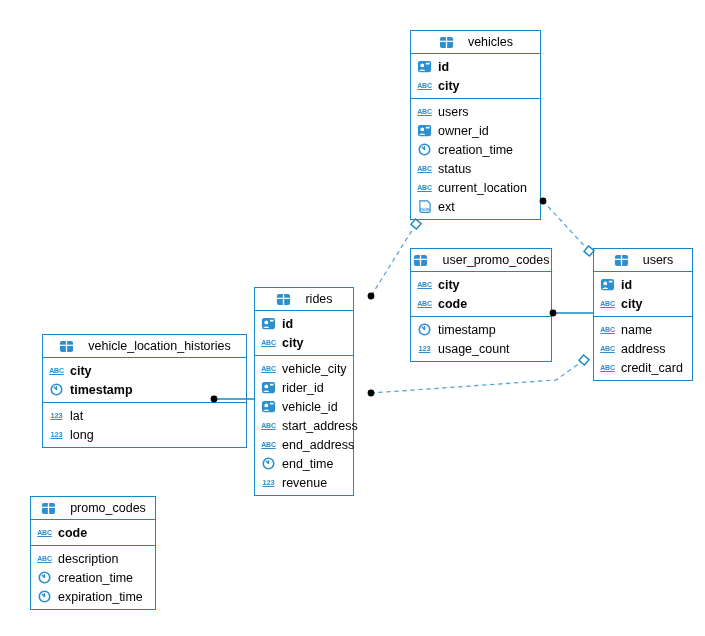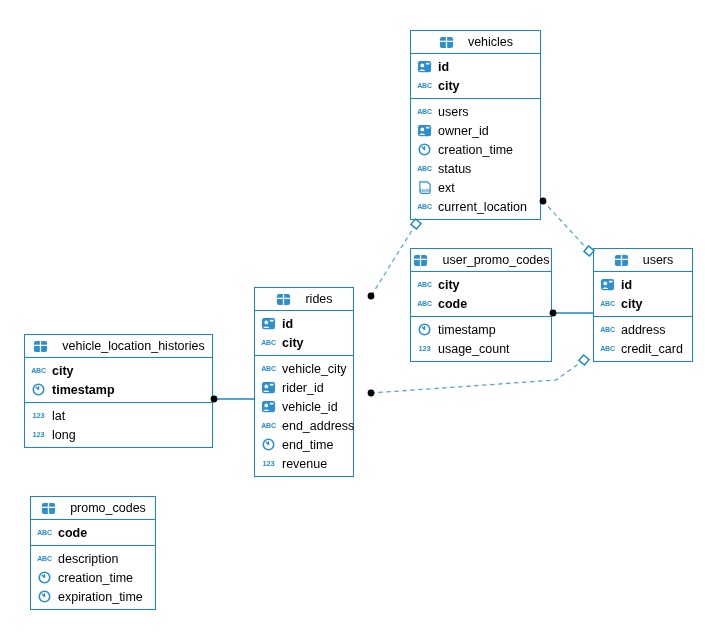--- a/index.html
+++ b/index.html
@@ -50,20 +50,21 @@
     align-items: center;
     justify-content: center;
     color: var(--icon, #2b8fd0);
   }
   .icon svg { width: 15px; height: 15px; display: block; }
   .icon.txt {
     font-size: 7px;
     font-weight: 700;
     letter-spacing: -0.2px;
     line-height: 1;
+    text-decoration: underline;
   }
   .icon.num { font-size: 7.5px; }
   #rel-layer {
     position: absolute;
     left: 0; top: 0;
     width: 705px; height: 636px;
     z-index: 5;
     pointer-events: none;
   }
   .tname, .col-name { overflow: visible; }
@@ -123,32 +124,32 @@
               <path d="M8 4.9 V8 L5.6 5.6" fill="none" stroke="currentColor" stroke-width="1.5" stroke-linecap="round" stroke-linejoin="round"></path>
             </svg>
           </span>
           <span class="col-name">creation_time</span>
         </div>
         <div class="row">
           <span class="icon txt">ABC</span>
           <span class="col-name">status</span>
         </div>
         <div class="row">
+          <span class="icon txt">ABC</span>
+          <span class="col-name">current_location</span>
+        </div>
+        <div class="row">
           <span class="icon">
             <svg viewBox="0 0 16 16">
               <path d="M3 2 h8.2 l2.8 2.8 v8 a1.4 1.4 0 0 1 -1.4 1.4 h-8 a1.4 1.4 0 0 1 -1.4 -1.4 z" fill="none" stroke="currentColor" stroke-width="1.2"></path>
               <text x="8" y="12.8" text-anchor="middle" font-size="4.4" font-weight="700" fill="currentColor">JSON</text>
             </svg>
           </span>
           <span class="col-name">ext</span>
         </div>
-        <div class="row">
-          <span class="icon txt">ABC</span>
-          <span class="col-name">current_location</span>
-        </div>
       </div>
     </div>
     <div class="card" style="left:410px;top:248px;width:142px">
       <div class="thead">
         <span class="icon">
           <svg viewBox="0 0 16 16">
             <rect x="1" y="2.2" width="14" height="11.6" rx="2.2" fill="currentColor"></rect>
             <line x1="8" y1="2.2" x2="8" y2="13.8" stroke="#fff" stroke-width="1.4"></line>
             <line x1="1" y1="6.8" x2="15" y2="6.8" stroke="#fff" stroke-width="1.4"></line>
           </svg>
@@ -205,20 +206,24 @@
           <span class="col-name">id</span>
         </div>
         <div class="row pk">
           <span class="icon txt">ABC</span>
           <span class="col-name">city</span>
         </div>
       </div>
       <div class="sec cols">
         <div class="row">
           <span class="icon txt">ABC</span>
+          <span class="col-name">name</span>
+        </div>
+        <div class="row">
+          <span class="icon txt">ABC</span>
           <span class="col-name">address</span>
         </div>
         <div class="row">
           <span class="icon txt">ABC</span>
           <span class="col-name">credit_card</span>
         </div>
       </div>
     </div>
     <div class="card" style="left:254px;top:287px;width:100px">
       <div class="thead">
@@ -267,41 +272,45 @@
         <div class="row">
           <span class="icon">
             <svg viewBox="0 0 16 16">
               <rect x="1" y="2" width="14" height="12" rx="2.4" fill="currentColor"></rect>
               <circle cx="5.6" cy="6.9" r="2" fill="#fff"></circle>
               <path d="M2.5 12.8 C3.3 10.6 7.9 10.6 8.7 12.8 Z" fill="#fff"></path>
               <rect x="9.4" y="4.1" width="4" height="1.8" rx="0.5" fill="#fff"></rect>
             </svg>
           </span>
           <span class="col-name">vehicle_id</span>
+        </div>
+        <div class="row">
+          <span class="icon txt">ABC</span>
+          <span class="col-name">start_address</span>
         </div>
         <div class="row">
           <span class="icon txt">ABC</span>
           <span class="col-name">end_address</span>
         </div>
         <div class="row">
           <span class="icon">
             <svg viewBox="0 0 16 16">
               <circle cx="8" cy="8" r="5.6" fill="none" stroke="currentColor" stroke-width="1.7"></circle>
               <path d="M8 4.9 V8 L5.6 5.6" fill="none" stroke="currentColor" stroke-width="1.5" stroke-linecap="round" stroke-linejoin="round"></path>
             </svg>
           </span>
           <span class="col-name">end_time</span>
         </div>
         <div class="row">
           <span class="icon txt num">123</span>
           <span class="col-name">revenue</span>
         </div>
       </div>
     </div>
-    <div class="card" style="left:24px;top:334px;width:189px">
+    <div class="card" style="left:42px;top:334px;width:205px">
       <div class="thead">
         <span class="icon">
           <svg viewBox="0 0 16 16">
             <rect x="1" y="2.2" width="14" height="11.6" rx="2.2" fill="currentColor"></rect>
             <line x1="8" y1="2.2" x2="8" y2="13.8" stroke="#fff" stroke-width="1.4"></line>
             <line x1="1" y1="6.8" x2="15" y2="6.8" stroke="#fff" stroke-width="1.4"></line>
           </svg>
         </span>
         <span class="tname">vehicle_location_histories</span>
       </div>

